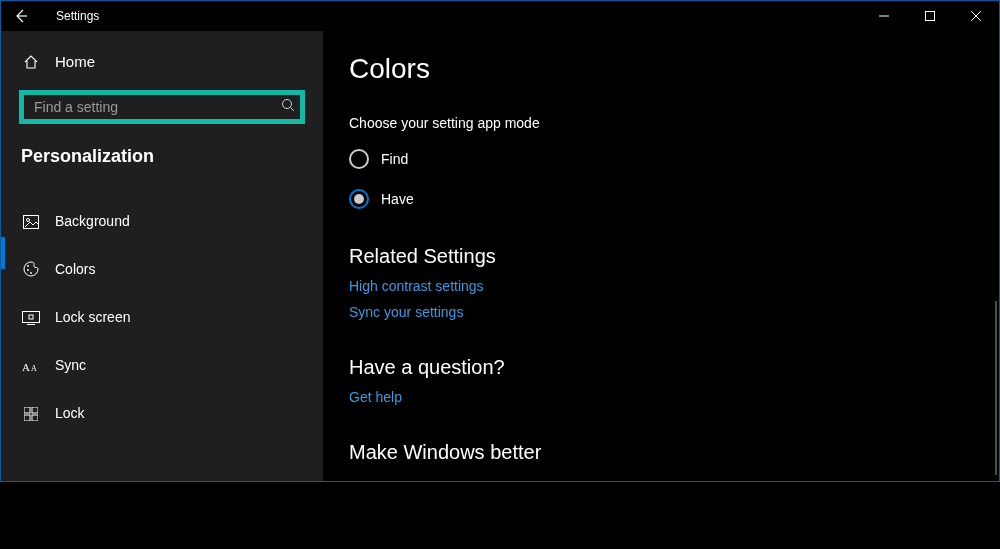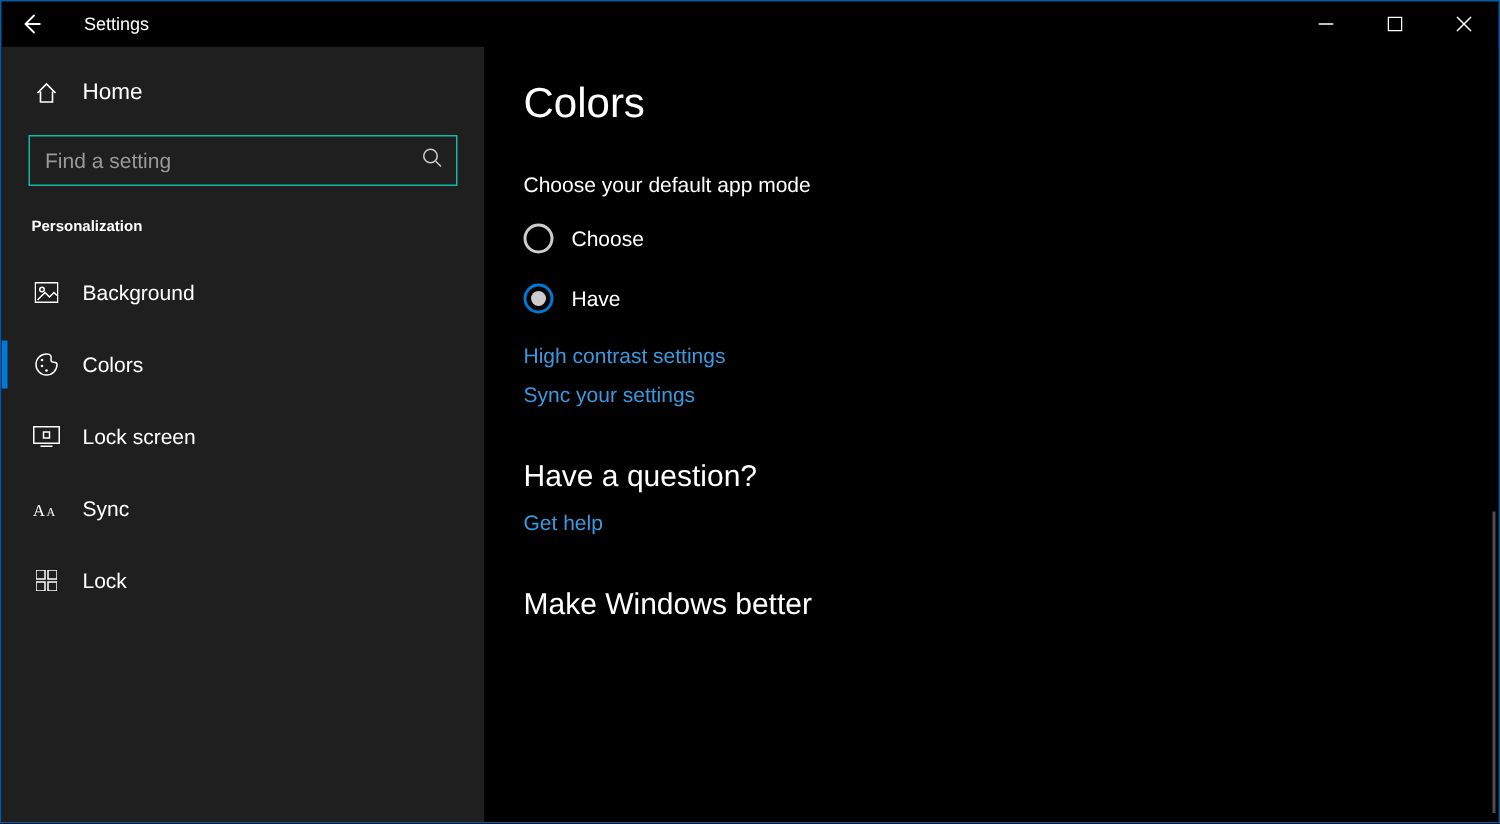--- a/index.html
+++ b/index.html
@@ -7,21 +7,21 @@
     padding: 0;
     width: 1000px;
     height: 549px;
     background: #000;
     font-family: "Segoe UI", Arial, sans-serif;
     color: #fff;
     overflow: hidden;
   }
   .window {
     width: 1000px;
-    height: 549px;
+    height: 482px;
     border: 1px solid #0a5aa0;
     box-sizing: border-box;
     display: flex;
     flex-direction: column;
     background: #000;
   }
   .titlebar {
     height: 30px;
     display: flex;
     align-items: center;
@@ -81,44 +81,44 @@
   .home-row span.label {
     margin-left: 14px;
   }
   .search-wrap {
     margin: 10px 18px 18px 18px;
   }
   .search {
     width: 100%;
     height: 34px;
     background: transparent;
-    border: 1px solid #14b8a6;
+    border: 5px solid #14b8a6;
     box-sizing: border-box;
     color: #ccc;
     font-size: 14px;
     padding: 0 34px 0 10px;
     font-family: inherit;
   }
   .search::placeholder { color: #999; }
   .search-icon {
     position: relative;
     float: right;
     margin-top: -26px;
     margin-right: 10px;
     pointer-events: none;
   }
   .cat-header {
-    font-size: 10px;
+    font-size: 18px;
     font-weight: 600;
     color: #fff;
     padding: 4px 20px 14px 20px;
   }
   .nav-item {
     display: flex;
-    align-items: center;
+    align-items: flex-end;
     height: 48px;
     padding-left: 20px;
     font-size: 14px;
     color: #fff;
     position: relative;
     cursor: default;
   }
   .nav-item .icon {
     width: 20px;
     display: inline-flex;
@@ -325,32 +325,33 @@
         </span>
         <span class="label">Lock</span>
       </div>
 
 
     </div>
 
     <div class="main">
       <div class="page-title">Colors</div>
 
-      <div class="sub-label">Choose your default app mode</div>
+      <div class="sub-label">Choose your setting app mode</div>
 
       <div class="radio-row">
         <span class="radio"></span>
-        <span>Choose</span>
+        <span>Find</span>
       </div>
 
       <div class="radio-row">
         <span class="radio selected"></span>
         <span>Have</span>
       </div>
 
+      <div class="section-title">Related Settings</div>
       <span class="link">High contrast settings</span>
       <span class="link">Sync your settings</span>
 
       <div class="section-title">Have a question?</div>
       <span class="link">Get help</span>
 
       <div class="bottom-title">Make Windows better</div>
 
       <div class="scroll-hint"></div>
     </div>

